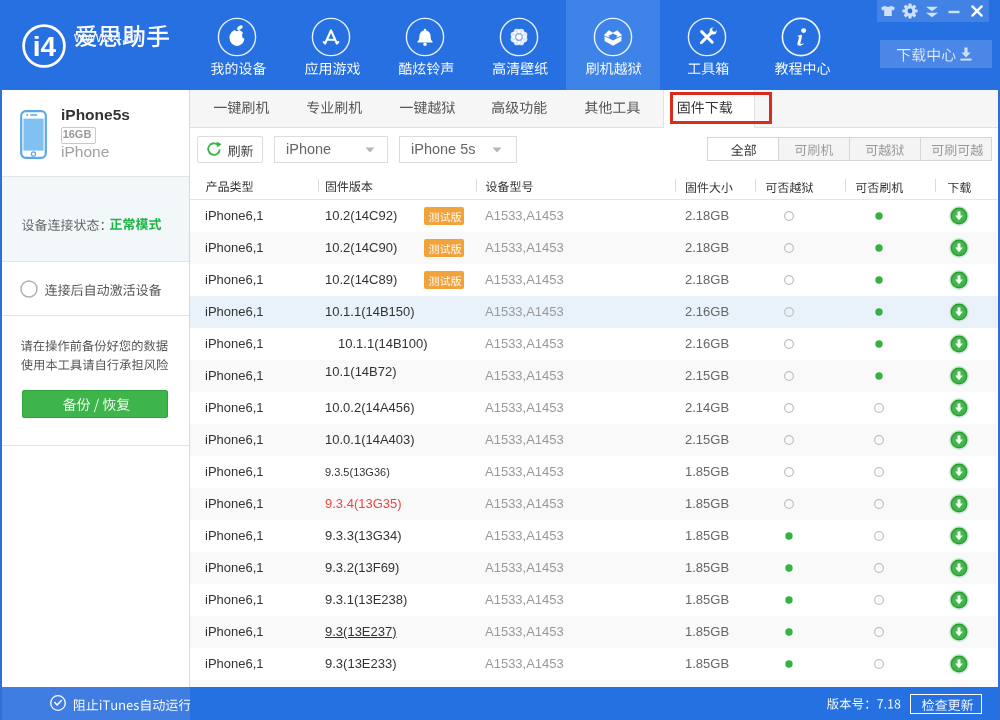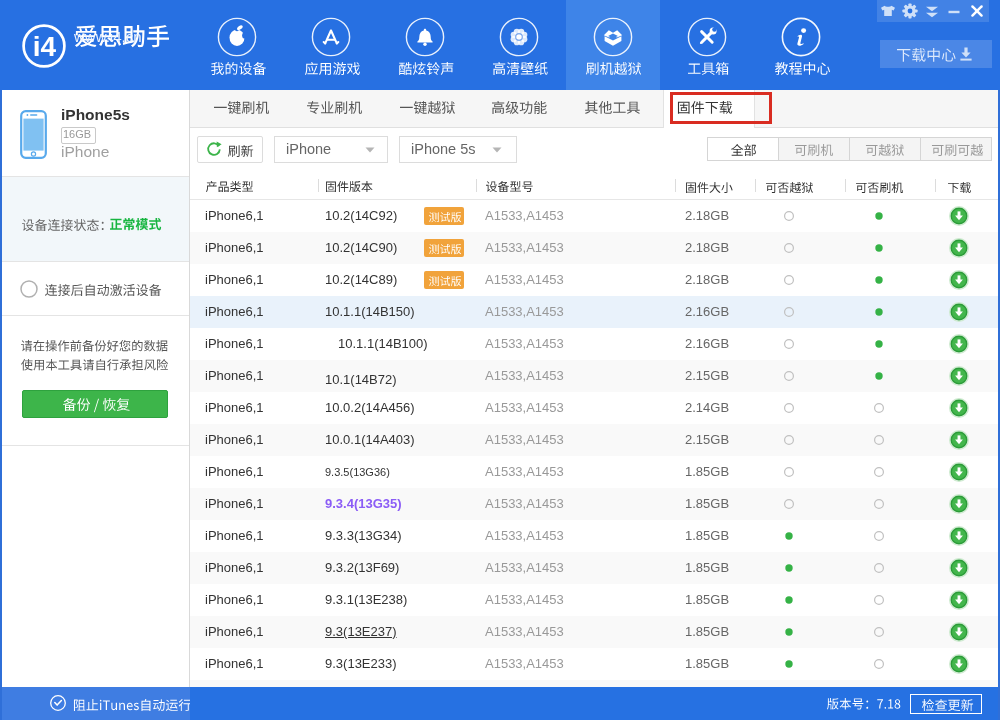--- a/index.html
+++ b/index.html
@@ -149,21 +149,21 @@
 <div class="abs" style="left:0px;top:445px;width:189px;height:1px;background:#e4e4e4;"></div>
 <svg class="abs" style="left:20px;top:110px" width="27" height="49" viewBox="0 0 27 49">
 <rect x="1.2" y="1.2" width="24.6" height="46.6" rx="4.5" fill="#fff" stroke="#58a9ec" stroke-width="2.2"></rect>
 <rect x="3.4" y="8.6" width="20.2" height="32" fill="#80c1f2"></rect>
 <circle cx="13.5" cy="44" r="2.1" fill="none" stroke="#58a9ec" stroke-width="1.2"></circle>
 <rect x="10" y="4.2" width="7.4" height="1.6" rx="0.8" fill="#58a9ec"></rect>
 <circle cx="7.4" cy="5" r="0.9" fill="#58a9ec"></circle>
 </svg>
 <div class="lat" style="left:61px;top:105.0px;font-size:15.5px;line-height:19px;color:#333;font-weight:bold;">iPhone5s</div>
 <div class="abs" style="left:61px;top:127px;width:33px;height:15px;border:1px solid #c9c9c9;border-radius:2px;"></div>
-<div class="lat" style="left:77px;top:128.0px;font-size:11px;line-height:13px;color:#999;font-weight:normal;transform:translateX(-50%);">16GB</div>
+<div class="lat" style="left:77px;top:128.0px;font-size:11px;line-height:13px;color:#999;font-weight:bold;transform:translateX(-50%);">16GB</div>
 <div class="lat" style="left:61px;top:142.0px;font-size:15.5px;line-height:19px;color:#a0a0a0;font-weight:normal;">iPhone</div>
 <svg style="position:absolute;left:21.0px;top:217.5px;" width="84" height="15" viewBox="-0.44 -11.97 84 15">
     <path d="M1.6 -10.1C2.3 -9.5 3.1 -8.6 3.5 -8L4.2 -8.7C3.8 -9.3 2.9 -10.1 2.2 -10.7ZM0.6 -6.8V-5.9H2.4V-1.2C2.4 -0.6 2 -0.2 1.7 -0.1C1.9 0.1 2.2 0.5 2.3 0.8C2.5 0.5 2.8 0.3 5.1 -1.5C5 -1.7 4.9 -2 4.8 -2.3L3.3 -1.2V-6.8ZM6.4 -10.5V-9C6.4 -8 6.1 -7 4.4 -6.2C4.6 -6 4.9 -5.7 5 -5.5C6.9 -6.4 7.3 -7.8 7.3 -9V-9.5H9.6V-7.4C9.6 -6.5 9.8 -6.1 10.7 -6.1C10.8 -6.1 11.5 -6.1 11.7 -6.1C11.9 -6.1 12.2 -6.1 12.4 -6.2C12.3 -6.4 12.3 -6.8 12.3 -7C12.1 -7 11.8 -6.9 11.7 -6.9C11.5 -6.9 10.9 -6.9 10.8 -6.9C10.6 -6.9 10.5 -7.1 10.5 -7.4V-10.5ZM10.5 -4.3C10 -3.2 9.3 -2.4 8.4 -1.7C7.6 -2.4 6.9 -3.3 6.4 -4.3ZM5 -5.2V-4.3H5.7L5.5 -4.2C6 -3 6.7 -2 7.7 -1.1C6.7 -0.5 5.6 -0.1 4.4 0.2C4.6 0.4 4.8 0.8 4.9 1C6.2 0.7 7.4 0.2 8.4 -0.5C9.4 0.2 10.6 0.8 11.9 1.1C12 0.8 12.3 0.4 12.5 0.2C11.3 -0.1 10.2 -0.5 9.2 -1.1C10.3 -2.1 11.2 -3.3 11.7 -5L11.1 -5.2L10.9 -5.2Z M21.9 -8.9C21.3 -8.3 20.4 -7.7 19.5 -7.2C18.6 -7.7 17.8 -8.2 17.3 -8.8L17.4 -8.9ZM17.8 -11C17.1 -9.8 15.9 -8.5 14 -7.6C14.2 -7.5 14.5 -7.2 14.7 -6.9C15.4 -7.3 16 -7.7 16.6 -8.2C17.1 -7.6 17.7 -7.2 18.5 -6.7C16.9 -6.1 15.1 -5.6 13.4 -5.4C13.6 -5.2 13.8 -4.7 13.8 -4.5C15.7 -4.8 17.7 -5.3 19.5 -6.2C21.1 -5.4 23 -4.9 25 -4.7C25.2 -4.9 25.4 -5.3 25.6 -5.6C23.8 -5.8 22 -6.1 20.5 -6.7C21.7 -7.5 22.8 -8.4 23.5 -9.5L22.9 -9.9L22.7 -9.8H18.2C18.4 -10.1 18.7 -10.4 18.9 -10.8ZM16.2 -1.7H19V-0.2H16.2ZM16.2 -2.5V-3.8H19V-2.5ZM22.7 -1.7V-0.2H20V-1.7ZM22.7 -2.5H20V-3.8H22.7ZM15.2 -4.6V1H16.2V0.6H22.7V1H23.8V-4.6Z M27.1 -10.3C27.7 -9.6 28.5 -8.6 28.9 -7.9L29.7 -8.5C29.3 -9.1 28.5 -10.1 27.8 -10.8ZM29.2 -6.5H26.6V-5.6H28.3V-1.5C27.7 -1.3 27.1 -0.7 26.4 0.1L27.1 1.1C27.7 0.2 28.3 -0.7 28.7 -0.7C29 -0.7 29.4 -0.2 30 0.2C30.9 0.8 32 0.9 33.7 0.9C35 0.9 37.4 0.8 38.4 0.8C38.4 0.5 38.5 -0.1 38.7 -0.3C37.3 -0.2 35.4 -0.1 33.7 -0.1C32.2 -0.1 31.1 -0.2 30.2 -0.7C29.8 -1 29.5 -1.3 29.2 -1.4ZM30.9 -5.3C31 -5.4 31.5 -5.5 32.1 -5.5H34.1V-3.7H30.1V-2.8H34.1V-0.4H35.1V-2.8H38.2V-3.7H35.1V-5.5H37.6L37.6 -6.4H35.1V-8H34.1V-6.4H32C32.3 -7.1 32.7 -7.9 33.1 -8.7H38V-9.6H33.4L33.8 -10.6L32.8 -10.9C32.7 -10.5 32.5 -10 32.4 -9.6H30.2V-8.7H32C31.7 -8 31.4 -7.3 31.3 -7.1C31 -6.6 30.8 -6.3 30.6 -6.3C30.7 -6 30.8 -5.5 30.9 -5.3Z M44.9 -8.3C45.3 -7.7 45.7 -7 45.9 -6.6L46.6 -6.9C46.5 -7.4 46.1 -8 45.7 -8.6ZM41.1 -10.9V-8.3H39.5V-7.4H41.1V-4.5C40.4 -4.3 39.8 -4.1 39.4 -4L39.6 -3.1L41.1 -3.5V-0.1C41.1 0.1 41 0.1 40.9 0.1C40.7 0.1 40.2 0.1 39.7 0.1C39.9 0.4 40 0.8 40 1C40.8 1 41.2 1 41.5 0.8C41.9 0.7 42 0.4 42 -0.1V-3.8L43.3 -4.3L43.1 -5.2L42 -4.8V-7.4H43.3V-8.3H42V-10.9ZM46.4 -10.7C46.6 -10.3 46.8 -9.9 47 -9.6H44V-8.7H51V-9.6H48C47.8 -10 47.5 -10.4 47.3 -10.8ZM49 -8.6C48.8 -7.9 48.3 -7.1 47.9 -6.5H43.5V-5.7H51.4V-6.5H48.9C49.2 -7 49.6 -7.7 49.9 -8.3ZM48.9 -3.4C48.7 -2.6 48.3 -1.9 47.7 -1.4C47 -1.7 46.3 -2 45.6 -2.2C45.8 -2.5 46.1 -3 46.3 -3.4ZM44.2 -1.8C45 -1.5 46 -1.2 46.9 -0.8C46 -0.3 44.7 0 43.2 0.2C43.3 0.4 43.5 0.7 43.6 1C45.4 0.7 46.9 0.3 47.9 -0.4C48.9 0.1 49.9 0.6 50.5 1.1L51.2 0.3C50.5 -0.1 49.6 -0.6 48.6 -1C49.2 -1.6 49.7 -2.4 49.9 -3.4H51.5V-4.2H46.8C47 -4.6 47.2 -5 47.4 -5.4L46.5 -5.6C46.3 -5.2 46.1 -4.7 45.8 -4.2H43.4V-3.4H45.3C44.9 -2.8 44.6 -2.2 44.2 -1.8Z M61.6 -10.1C62.2 -9.3 62.9 -8.3 63.2 -7.7L64 -8.2C63.6 -8.8 63 -9.8 62.4 -10.5ZM52.6 -8.8C53.2 -8 54 -7 54.3 -6.3L55.1 -6.9C54.8 -7.5 54 -8.5 53.4 -9.2ZM59.7 -10.9V-7.9L59.6 -7.1H56.6V-6.1H59.6C59.4 -4 58.7 -1.6 56.3 0.4C56.5 0.6 56.8 0.8 57 1C59 -0.6 59.9 -2.6 60.3 -4.5C61 -2 62.2 -0.1 63.9 1C64.1 0.8 64.4 0.4 64.6 0.2C62.6 -0.9 61.4 -3.3 60.8 -6.1H64.4V-7.1H60.6L60.6 -7.9V-10.9ZM52.4 -2.5 53 -1.7C53.7 -2.3 54.4 -3 55.2 -3.8V1H56.2V-10.9H55.2V-5C54.2 -4 53.1 -3.1 52.4 -2.5Z M70 -5.3C70.7 -4.9 71.6 -4.2 72.1 -3.7L72.9 -4.3C72.4 -4.8 71.5 -5.4 70.8 -5.8ZM68.5 -3.1V-0.6C68.5 0.5 68.9 0.8 70.4 0.8C70.7 0.8 73.1 0.8 73.5 0.8C74.7 0.8 75 0.4 75.1 -1.3C74.9 -1.4 74.5 -1.5 74.3 -1.7C74.2 -0.3 74.1 -0.1 73.4 -0.1C72.9 -0.1 70.8 -0.1 70.5 -0.1C69.6 -0.1 69.5 -0.2 69.5 -0.6V-3.1ZM70.3 -3.4C71.1 -2.8 72 -1.8 72.4 -1.2L73.2 -1.7C72.7 -2.3 71.8 -3.2 71.1 -3.9ZM74.8 -3.1C75.4 -1.9 76.1 -0.5 76.3 0.5L77.2 0.1C77 -0.8 76.3 -2.2 75.6 -3.3ZM67 -3.1C66.8 -2.1 66.3 -0.8 65.7 0.1L66.6 0.5C67.2 -0.4 67.6 -1.8 67.9 -2.8ZM71.1 -11C71 -10.3 70.9 -9.7 70.8 -9.1H65.7V-8.2H70.5C69.9 -6.5 68.6 -5.1 65.6 -4.3C65.8 -4.1 66 -3.7 66.1 -3.5C69.5 -4.4 70.9 -6.1 71.6 -8.2C72.5 -5.8 74.2 -4.3 76.8 -3.6C76.9 -3.8 77.2 -4.2 77.5 -4.5C75.1 -5 73.5 -6.3 72.6 -8.2H77.3V-9.1H71.8C71.9 -9.7 72 -10.3 72.1 -11Z M81.2 -6.3C81.8 -6.3 82.2 -6.7 82.2 -7.3C82.2 -7.9 81.8 -8.3 81.2 -8.3C80.7 -8.3 80.3 -7.9 80.3 -7.3C80.3 -6.7 80.7 -6.3 81.2 -6.3ZM81.2 0.1C81.8 0.1 82.2 -0.3 82.2 -0.9C82.2 -1.5 81.8 -1.9 81.2 -1.9C80.7 -1.9 80.3 -1.5 80.3 -0.9C80.3 -0.3 80.7 0.1 81.2 0.1Z" fill="#666"></path>
   </svg>
 <svg style="position:absolute;left:109.0px;top:216.9px;" width="54" height="15" viewBox="-0.43 -12.05 54 15">
     <path d="M2.2 -6.7V-0.8H0.6V0.7H12.5V-0.8H7.7V-4.3H11.4V-5.8H7.7V-8.7H12.1V-10.2H1V-8.7H6.1V-0.8H3.8V-6.7Z M17.5 -6.2H21.4V-5.4H17.5ZM14.8 -3.5V0.6H16.4V-2.1H18.8V1.2H20.4V-2.1H22.8V-0.9C22.8 -0.7 22.7 -0.7 22.5 -0.7C22.3 -0.7 21.7 -0.7 21.1 -0.7C21.3 -0.3 21.5 0.3 21.6 0.7C22.5 0.7 23.2 0.7 23.7 0.5C24.3 0.3 24.4 -0.1 24.4 -0.8V-3.5H20.4V-4.3H23V-7.3H16V-4.3H18.8V-3.5ZM22.6 -10.9C22.3 -10.5 21.9 -9.9 21.6 -9.5L22.3 -9.3H20.3V-11H18.7V-9.3H16.6L17.3 -9.6C17.1 -10 16.8 -10.6 16.4 -11L14.9 -10.4C15.2 -10.1 15.5 -9.6 15.7 -9.3H13.9V-6.1H15.4V-7.9H23.6V-6.1H25.1V-9.3H23.2C23.5 -9.6 23.9 -10 24.2 -10.5Z M32.7 -5.3H36.2V-4.7H32.7ZM32.7 -6.8H36.2V-6.3H32.7ZM35.4 -11V-10.2H33.9V-11H32.4V-10.2H30.8V-8.9H32.4V-8.1H33.9V-8.9H35.4V-8.1H36.9V-8.9H38.3V-10.2H36.9V-11ZM31.2 -7.9V-3.6H33.7C33.7 -3.3 33.6 -3.1 33.6 -2.8H30.6V-1.6H33.1C32.6 -0.9 31.7 -0.4 30.1 -0.1C30.4 0.2 30.8 0.8 30.9 1.2C33.1 0.7 34.1 -0.2 34.7 -1.3C35.3 -0.1 36.3 0.7 37.8 1.1C38 0.8 38.4 0.2 38.7 -0.1C37.6 -0.4 36.7 -0.9 36.1 -1.6H38.4V-2.8H35.1L35.2 -3.6H37.7V-7.9ZM28 -11V-8.6H26.5V-7.2H28V-6.9C27.6 -5.4 27 -3.7 26.2 -2.8C26.5 -2.3 26.8 -1.6 27 -1.2C27.3 -1.7 27.7 -2.5 28 -3.3V1.2H29.4V-4.7C29.7 -4.2 30 -3.6 30.1 -3.2L31 -4.3C30.8 -4.7 29.8 -6.2 29.4 -6.7V-7.2H30.6V-8.6H29.4V-11Z M46.1 -11C46.1 -10.3 46.1 -9.5 46.1 -8.8H39.7V-7.3H46.2C46.5 -2.7 47.5 1.2 49.7 1.2C50.9 1.2 51.5 0.6 51.7 -1.9C51.3 -2.1 50.7 -2.5 50.3 -2.8C50.3 -1.2 50.1 -0.5 49.8 -0.5C48.9 -0.5 48.1 -3.5 47.8 -7.3H51.4V-8.8H50.1L51 -9.6C50.7 -10 49.9 -10.6 49.3 -11L48.3 -10.2C48.8 -9.8 49.4 -9.3 49.8 -8.8H47.7C47.7 -9.5 47.7 -10.3 47.7 -11ZM39.7 -0.8 40.1 0.8C41.8 0.5 44.1 -0 46.2 -0.5L46.1 -1.9L43.7 -1.4V-4.3H45.8V-5.8H40.2V-4.3H42.1V-1.2C41.2 -1 40.3 -0.9 39.7 -0.8Z" fill="#17b540"></path>
   </svg>
 <svg class="abs" style="left:19.0px;top:279.0px" width="20" height="20" viewBox="-10.0 -10.0 20 20">
     <circle r="8" fill="#fff" stroke="#b0b0b0" stroke-width="1.5"></circle>
   </svg>
@@ -371,21 +371,21 @@
 <svg class="abs" style="left:949.0px;top:334.0px" width="20" height="20" viewBox="-10.0 -10.0 20 20">
     <circle r="9.3" fill="none" stroke="#cdeacf" stroke-width="1.4"></circle>
     <circle r="7.8" fill="#43b64c" stroke="#2b9c38" stroke-width="1.4"></circle>
     <g fill="#fff">
       <rect x="-1.45" y="-4.6" width="2.9" height="4.6"></rect>
       <polygon points="-3.9,-0.4 3.9,-0.4 0,4.3"></polygon>
     </g>
   </svg>
 <div class="abs" style="left:190px;top:360px;width:810px;height:32px;background:#f9f9f9;"></div>
 <div class="lat" style="left:205px;top:368.0px;font-size:13px;line-height:16px;color:#333;font-weight:normal;">iPhone6,1</div>
-<div class="lat" style="left:325px;top:372px;font-size:13px;line-height:16px;color:#333;font-weight:normal;">10.1(14B72)</div>
+<div class="lat" style="left:325px;top:364px;font-size:13px;line-height:16px;color:#333;font-weight:normal;">10.1(14B72)</div>
 <div class="lat" style="left:485px;top:368.0px;font-size:13px;line-height:16px;color:#999;font-weight:normal;">A1533,A1453</div>
 <div class="lat" style="left:685px;top:368.0px;font-size:13px;line-height:16px;color:#666;font-weight:normal;">2.15GB</div>
 <svg class="abs" style="left:783.0px;top:370.0px" width="12" height="12" viewBox="-6.0 -6.0 12 12">
     <circle r="4.4" fill="none" stroke="#c0c0c0" stroke-width="1.2"></circle>
   </svg>
 <svg class="abs" style="left:873.0px;top:370.0px" width="12" height="12" viewBox="-6.0 -6.0 12 12">
     <circle r="3.7" fill="#35b246"></circle>
   </svg>
 <svg class="abs" style="left:949.0px;top:366.0px" width="20" height="20" viewBox="-10.0 -10.0 20 20">
     <circle r="9.3" fill="none" stroke="#cdeacf" stroke-width="1.4"></circle>
@@ -445,21 +445,21 @@
 <svg class="abs" style="left:949.0px;top:462.0px" width="20" height="20" viewBox="-10.0 -10.0 20 20">
     <circle r="9.3" fill="none" stroke="#cdeacf" stroke-width="1.4"></circle>
     <circle r="7.8" fill="#43b64c" stroke="#2b9c38" stroke-width="1.4"></circle>
     <g fill="#fff">
       <rect x="-1.45" y="-4.6" width="2.9" height="4.6"></rect>
       <polygon points="-3.9,-0.4 3.9,-0.4 0,4.3"></polygon>
     </g>
   </svg>
 <div class="abs" style="left:190px;top:488px;width:810px;height:32px;background:#f9f9f9;"></div>
 <div class="lat" style="left:205px;top:496.0px;font-size:13px;line-height:16px;color:#333;font-weight:normal;">iPhone6,1</div>
-<div class="lat" style="left:325px;top:496.0px;font-size:13px;line-height:16px;color:#8b5cf6;font-weight:bold;">9.3.4(13G35)</div>
+<div class="lat" style="left:325px;top:496.0px;font-size:13px;line-height:16px;color:#ef4444;font-weight:normal;">9.3.4(13G35)</div>
 <div class="lat" style="left:485px;top:496.0px;font-size:13px;line-height:16px;color:#999;font-weight:normal;">A1533,A1453</div>
 <div class="lat" style="left:685px;top:496.0px;font-size:13px;line-height:16px;color:#666;font-weight:normal;">1.85GB</div>
 <svg class="abs" style="left:783.0px;top:498.0px" width="12" height="12" viewBox="-6.0 -6.0 12 12">
     <circle r="4.4" fill="none" stroke="#c0c0c0" stroke-width="1.2"></circle>
   </svg>
 <svg class="abs" style="left:873.0px;top:498.0px" width="12" height="12" viewBox="-6.0 -6.0 12 12">
     <circle r="4.4" fill="none" stroke="#c0c0c0" stroke-width="1.2"></circle>
   </svg>
 <svg class="abs" style="left:949.0px;top:494.0px" width="20" height="20" viewBox="-10.0 -10.0 20 20">
     <circle r="9.3" fill="none" stroke="#cdeacf" stroke-width="1.4"></circle>

